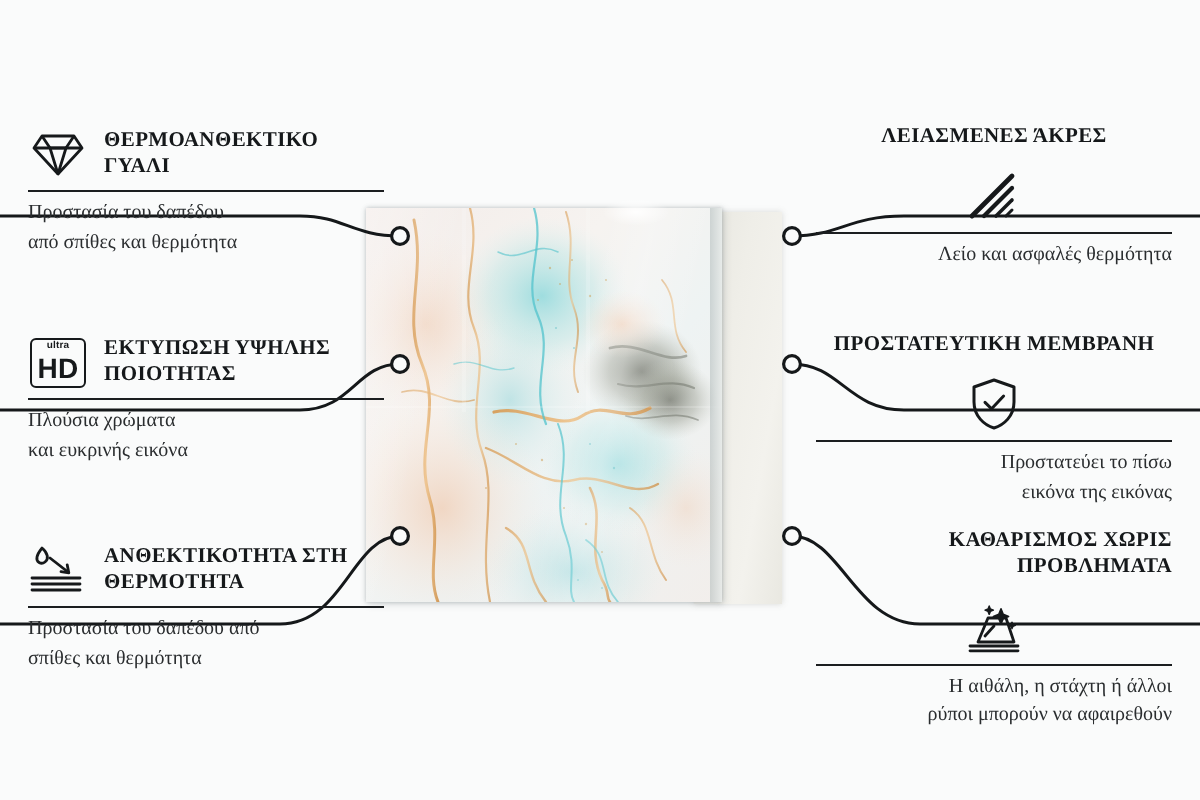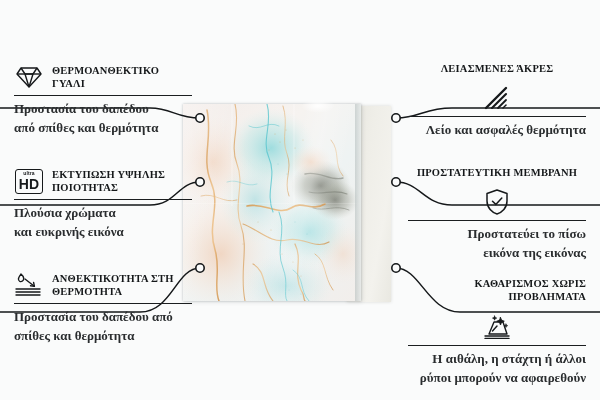--- a/index.html
+++ b/index.html
@@ -60,21 +60,21 @@
 
   .fhead{display:flex;align-items:center;gap:8px;min-height:30px;}
   .feat.right .fhead{flex-direction:column;justify-content:flex-end;}
   .ficon{flex:0 0 auto;width:30px;height:30px;display:flex;align-items:center;justify-content:center;}
   .ftitle{
     font-size:10.5px;font-weight:700;letter-spacing:.2px;color:#15181a;
     line-height:1.28;text-transform:none;
   }
   .rule{height:0;border-top:1.1px solid #1b1e20;margin:3px 0 4px 0;}
   .fdesc{
-    font-size:13px;line-height:1.45;color:#2a2d2f;font-weight:bold;
+    font-size:10px;line-height:1.45;color:#2a2d2f;
   }
 
   
   .hdbadge{
     width:26px;height:23px;border:1.5px solid #16191b;border-radius:3px;
     display:flex;flex-direction:column;align-items:center;justify-content:center;
     font-family:"Liberation Sans","DejaVu Sans",sans-serif;color:#16191b;line-height:1;
   }
   .hdbadge .u{font-size:5px;font-weight:700;letter-spacing:.1px;}
   .hdbadge .h{font-size:14px;font-weight:700;margin-top:1px;letter-spacing:.2px;}
@@ -306,21 +306,21 @@
         </svg>
       </span>
     </div>
     <div class="rule"></div>
     <div class="fdesc">
       <div>Προστατεύει το πίσω</div>
       <div>εικόνα της εικόνας</div>
     </div>
   </div>
 
-  <div class="feat right" style="top:277px">
+  <div class="feat right" style="top:264px">
     <div class="fhead">
       <span class="ftitle">ΚΑΘΑΡΙΣΜΟΣ ΧΩΡΙΣ ΠΡΟΒΛΗΜΑΤΑ</span>
       <span class="ficon">
         <svg width="30" height="26" viewBox="0 0 30 26" fill="none" stroke="#16191b" stroke-width="1.4" stroke-linecap="round" stroke-linejoin="round">
           <path d="M7 20 L12 8 L21 8 L25 20 Z"></path>
           <path d="M3 22 H27"></path>
             <path d="M3 24.4 H27"></path>
           <path d="M10.5 17 L15 12"></path>
           <path d="M18.5 3.4 L19.6 6.1 L22.3 7.2 L19.6 8.3 L18.5 11 L17.4 8.3 L14.7 7.2 L17.4 6.1 Z" fill="#16191b" stroke-width="0.8"></path>
           <path d="M12.6 2 L13.2 3.5 L14.7 4.1 L13.2 4.7 L12.6 6.2 L12 4.7 L10.5 4.1 L12 3.5 Z" fill="#16191b" stroke-width="0.7"></path>

